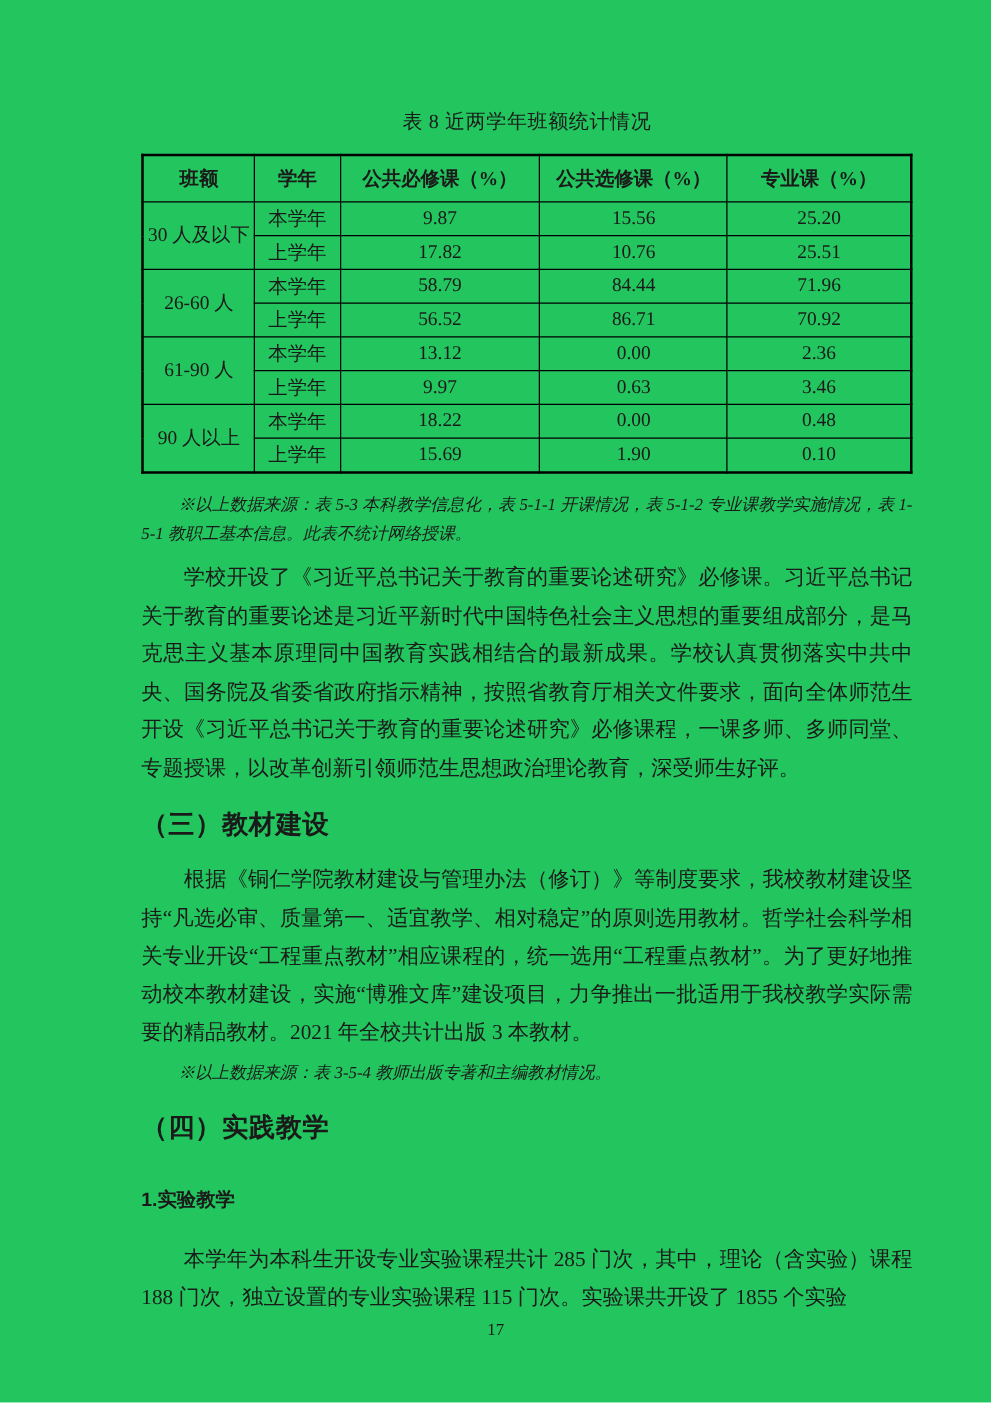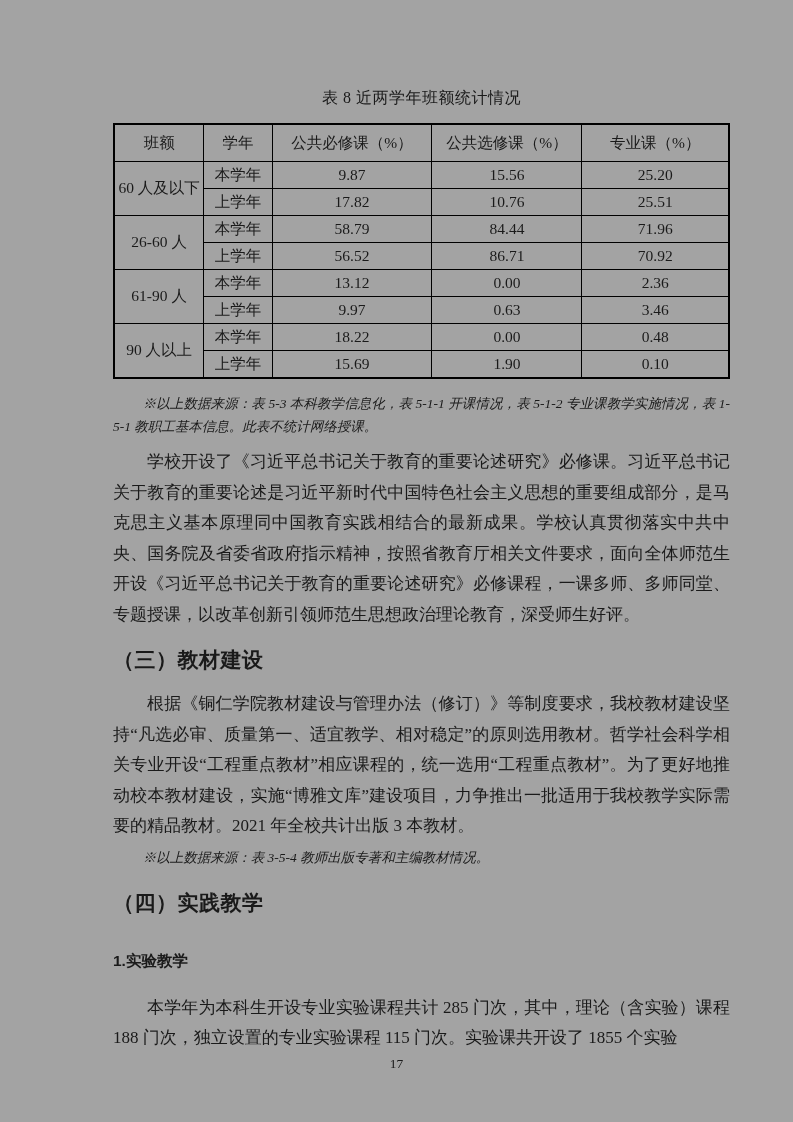--- a/index.html
+++ b/index.html
@@ -7,21 +7,21 @@
     padding: 0;
     background: #ffffff;
     font-family: "Liberation Serif", "DejaVu Serif", serif;
     color: #1a1a1a;
   }
   .page {
     position: relative;
     width: 793px;
     height: 1122px;
     margin: 0 auto;
-    background: #a3a3a3;
+    background: #22c55e;
     box-sizing: border-box;
     padding: 88px 63px 0 113px;
     overflow: hidden;
   }
   .table-caption {
     text-align: center;
     font-size: 16px;
     line-height: 20px;
     margin: 0 0 15px 0;
     letter-spacing: 0.5px;
@@ -35,21 +35,21 @@
   }
   table.stat-table th, table.stat-table td {
     border: 1px solid #000;
     text-align: center;
     vertical-align: middle;
     font-size: 15.5px;
     padding: 0 2px;
     overflow: hidden;
     white-space: nowrap;
   }
-  table.stat-table th { height: 36px; font-weight: normal; }
+  table.stat-table th { height: 36px; font-weight: bold; }
   table.stat-table td { height: 26px; font-weight: normal; }
   .note {
     font-size: 13.5px;
     line-height: 23px;
     font-style: italic;
     text-align: justify;
     text-indent: 2.2em;
     margin: 0 0 9px 0;
   }
   .body-para {
@@ -103,21 +103,21 @@
       <tr>
         <th>班额</th>
         <th>学年</th>
         <th>公共必修课（%）</th>
         <th>公共选修课（%）</th>
         <th>专业课（%）</th>
       </tr>
     </thead>
     <tbody>
       <tr>
-        <td rowspan="2">60 人及以下</td>
+        <td rowspan="2">30 人及以下</td>
         <td>本学年</td>
         <td>9.87</td>
         <td>15.56</td>
         <td>25.20</td>
       </tr>
       <tr>
         <td>上学年</td>
         <td>17.82</td>
         <td>10.76</td>
         <td>25.51</td>

